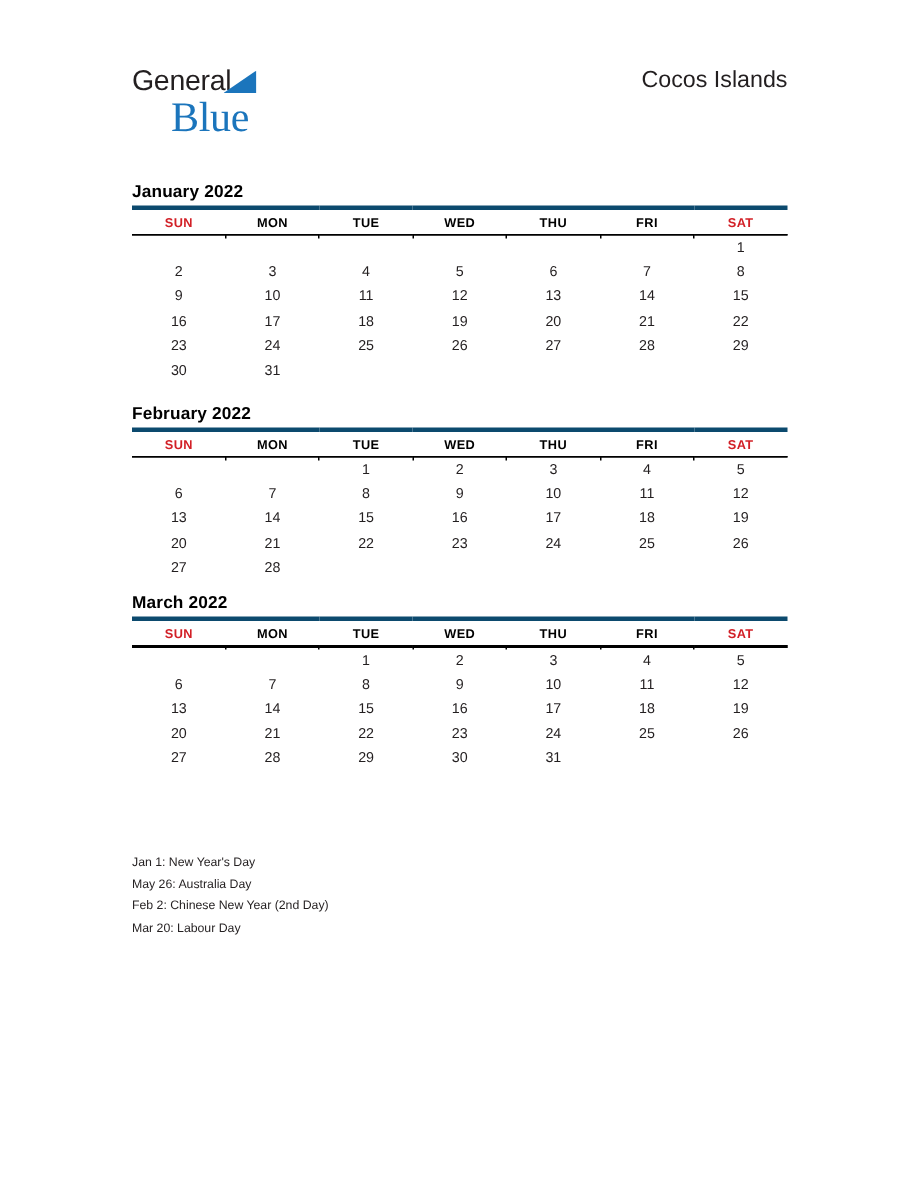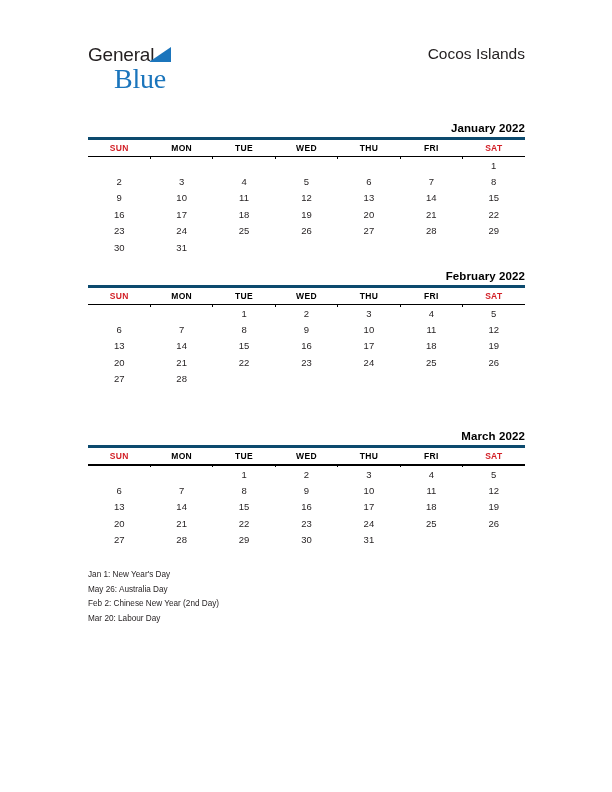--- a/index.html
+++ b/index.html
@@ -88,24 +88,24 @@
   }
 
   
   .month {
     position: absolute;
     left: 88px;
     width: 437px;
   }
   #month-0 { top: 122px; }
   #month-1 { top: 270px; }
-  #month-2 { top: 430px; }
+  #month-2 { top: 396px; }
 
   .month-title {
-    text-align: right;
+    text-align: left;
     font-size: 11.5px;
     font-weight: bold;
     color: #000000;
     padding-bottom: 3px;
     letter-spacing: 0.1px;
   }
 
   table.cal {
     width: 437px;
     border-collapse: collapse;

